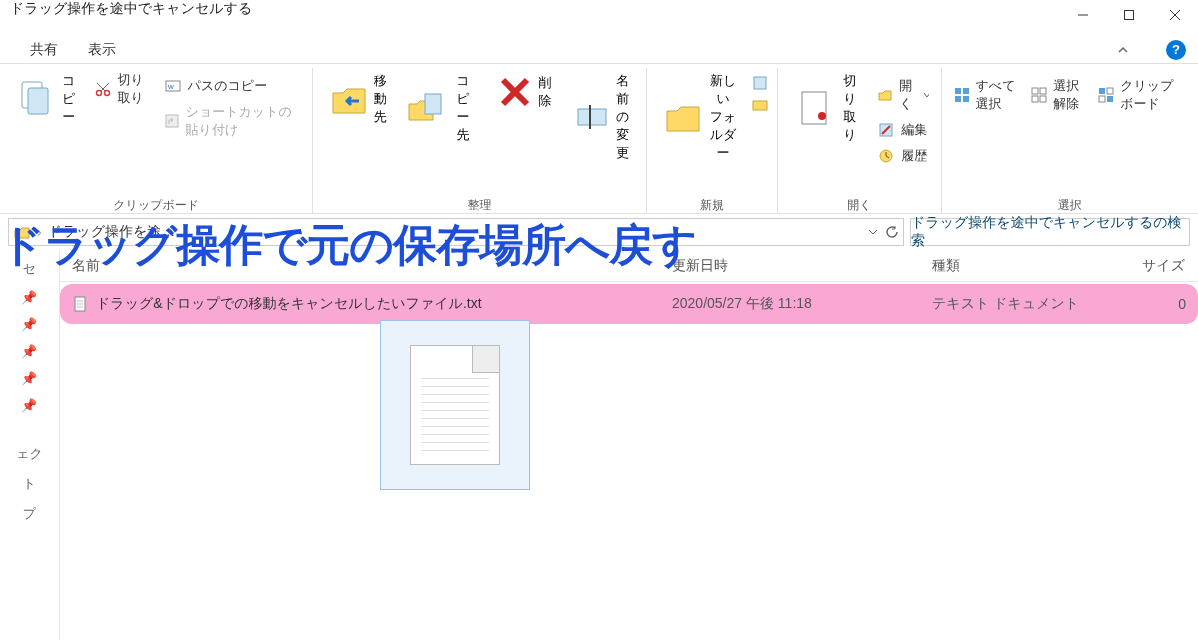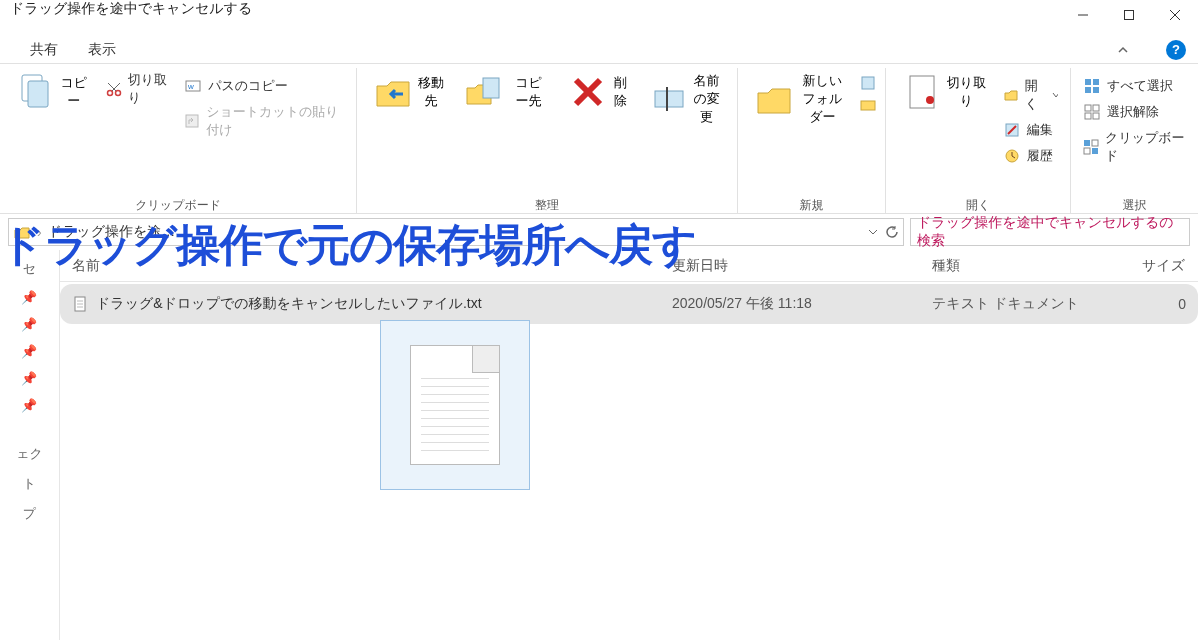--- a/index.html
+++ b/index.html
@@ -16,28 +16,28 @@
   .rgroup{ display:flex; flex-direction:column; gap:2px; padding:0 8px; border-right:1px solid #e1e1e1; align-items:center; }
   .rgroup .icons{display:flex;gap:4px;align-items:flex-start;flex:1;}
   .rgroup .glabel{font-size:12px;color:#555;text-align:center;height:18px;padding-top:2px;}
   .bigbtn{ display:flex;flex-direction:row;align-items:center;gap:4px;padding:4px 8px;font-size:13px;color:#000;text-align:center;}
   .bigicon{width:40px;height:40px;display:flex;align-items:center;justify-content:center;}
   .smallitem{display:flex;align-items:center;gap:6px;font-size:13px;color:#333;padding:3px 4px;}
   .smallicon{width:18px;height:18px;display:flex;align-items:center;justify-content:center;}
   .addr{display:flex;align-items:center;height:36px;padding:4px 8px;gap:6px;}
   .addrbar{flex:1;display:flex;align-items:center;border:1px solid #ccc;height:28px;padding:0 4px;gap:6px;font-size:14px;color:#333;}
   .addrbar .sep{color:#999;}
-  .search{width:280px;border:1px solid #ccc;height:28px;display:flex;align-items:center;padding:0 6px;color:#be185d;font-size:14px;}
+  .search{width:280px;border:1px solid #ccc;height:28px;display:flex;align-items:center;padding:0 0;color:#0c4a6e;font-size:14px;}
   .cols{display:flex;align-items:center;height:32px;border-bottom:1px solid #e6e6e6;font-size:14px;color:#555;background:#fff;}
   .cols .c{padding:0 12px;border-right:1px solid transparent;}
   .main{display:flex;height:calc(640px - 36px - 28px - 150px - 36px);}
   .nav{width:60px;border-right:1px solid #e6e6e6;display:flex;flex-direction:column;align-items:center;gap:12px;padding-top:10px;color:#666;font-size:13px;}
   .pin{color:#777;}
   .content{flex:1;position:relative;}
-  .filerow{display:flex;align-items:center;height:40px;background:#e5e5e5;font-size:14px;color:#333;margin-top:2px;border-radius:12px;}
+  .filerow{display:flex;align-items:center;height:40px;background:#f9a8d4;font-size:14px;color:#333;margin-top:2px;border-radius:12px;}
   .filerow .cell{padding:0 12px;}
   .ghost{position:absolute;left:320px;top:70px;width:150px;height:170px;border:1px solid #9cc2e5;background:#eaf3fb;display:flex;align-items:center;justify-content:center;}
   .ghost-inner{width:90px;height:120px;background:#fff;border:1px solid #bbb;position:relative;}
   .ghost-inner::after{content:"";position:absolute;right:0;top:0;width:26px;height:26px;background:#eee;border-left:1px solid #bbb;border-bottom:1px solid #bbb;}
   .lines{position:absolute;left:10px;right:10px;top:32px;bottom:10px;background:repeating-linear-gradient(#ddd 0,#ddd 1px,transparent 1px,transparent 8px);}
   .redtext{position:absolute;left:0;right:0;top:216px;color:#1d4ed8;font-weight:700;font-size:44px;font-family:"Segoe Script","Comic Sans MS",cursive;letter-spacing:-1px;white-space:nowrap;}
   svg{display:block;}
 </style>
 </head>
 <body>
@@ -237,21 +237,21 @@
             </span>
           <span>履歴</span>
         </div>
       </div>
     </div>
     <div class="glabel">開く</div>
   </div>
 
   <div class="rgroup" style="border-right:none;">
     <div class="icons">
-      <div style="display:flex;flex-direction:column;gap:2px;padding-top:6px;">
+      <div style="display:flex;flex-direction:row;gap:2px;padding-top:6px;align-items:flex-end;">
         <div class="smallitem">
           <span class="smallicon">
               <svg width="16" height="16">
                 <rect x="1" y="1" width="6" height="6" fill="#5aa0d8"></rect>
                 <rect x="9" y="1" width="6" height="6" fill="#5aa0d8"></rect>
                 <rect x="1" y="9" width="6" height="6" fill="#5aa0d8"></rect>
                 <rect x="9" y="9" width="6" height="6" fill="#5aa0d8"></rect>
               </svg>
             </span>
           <span>すべて選択</span>

